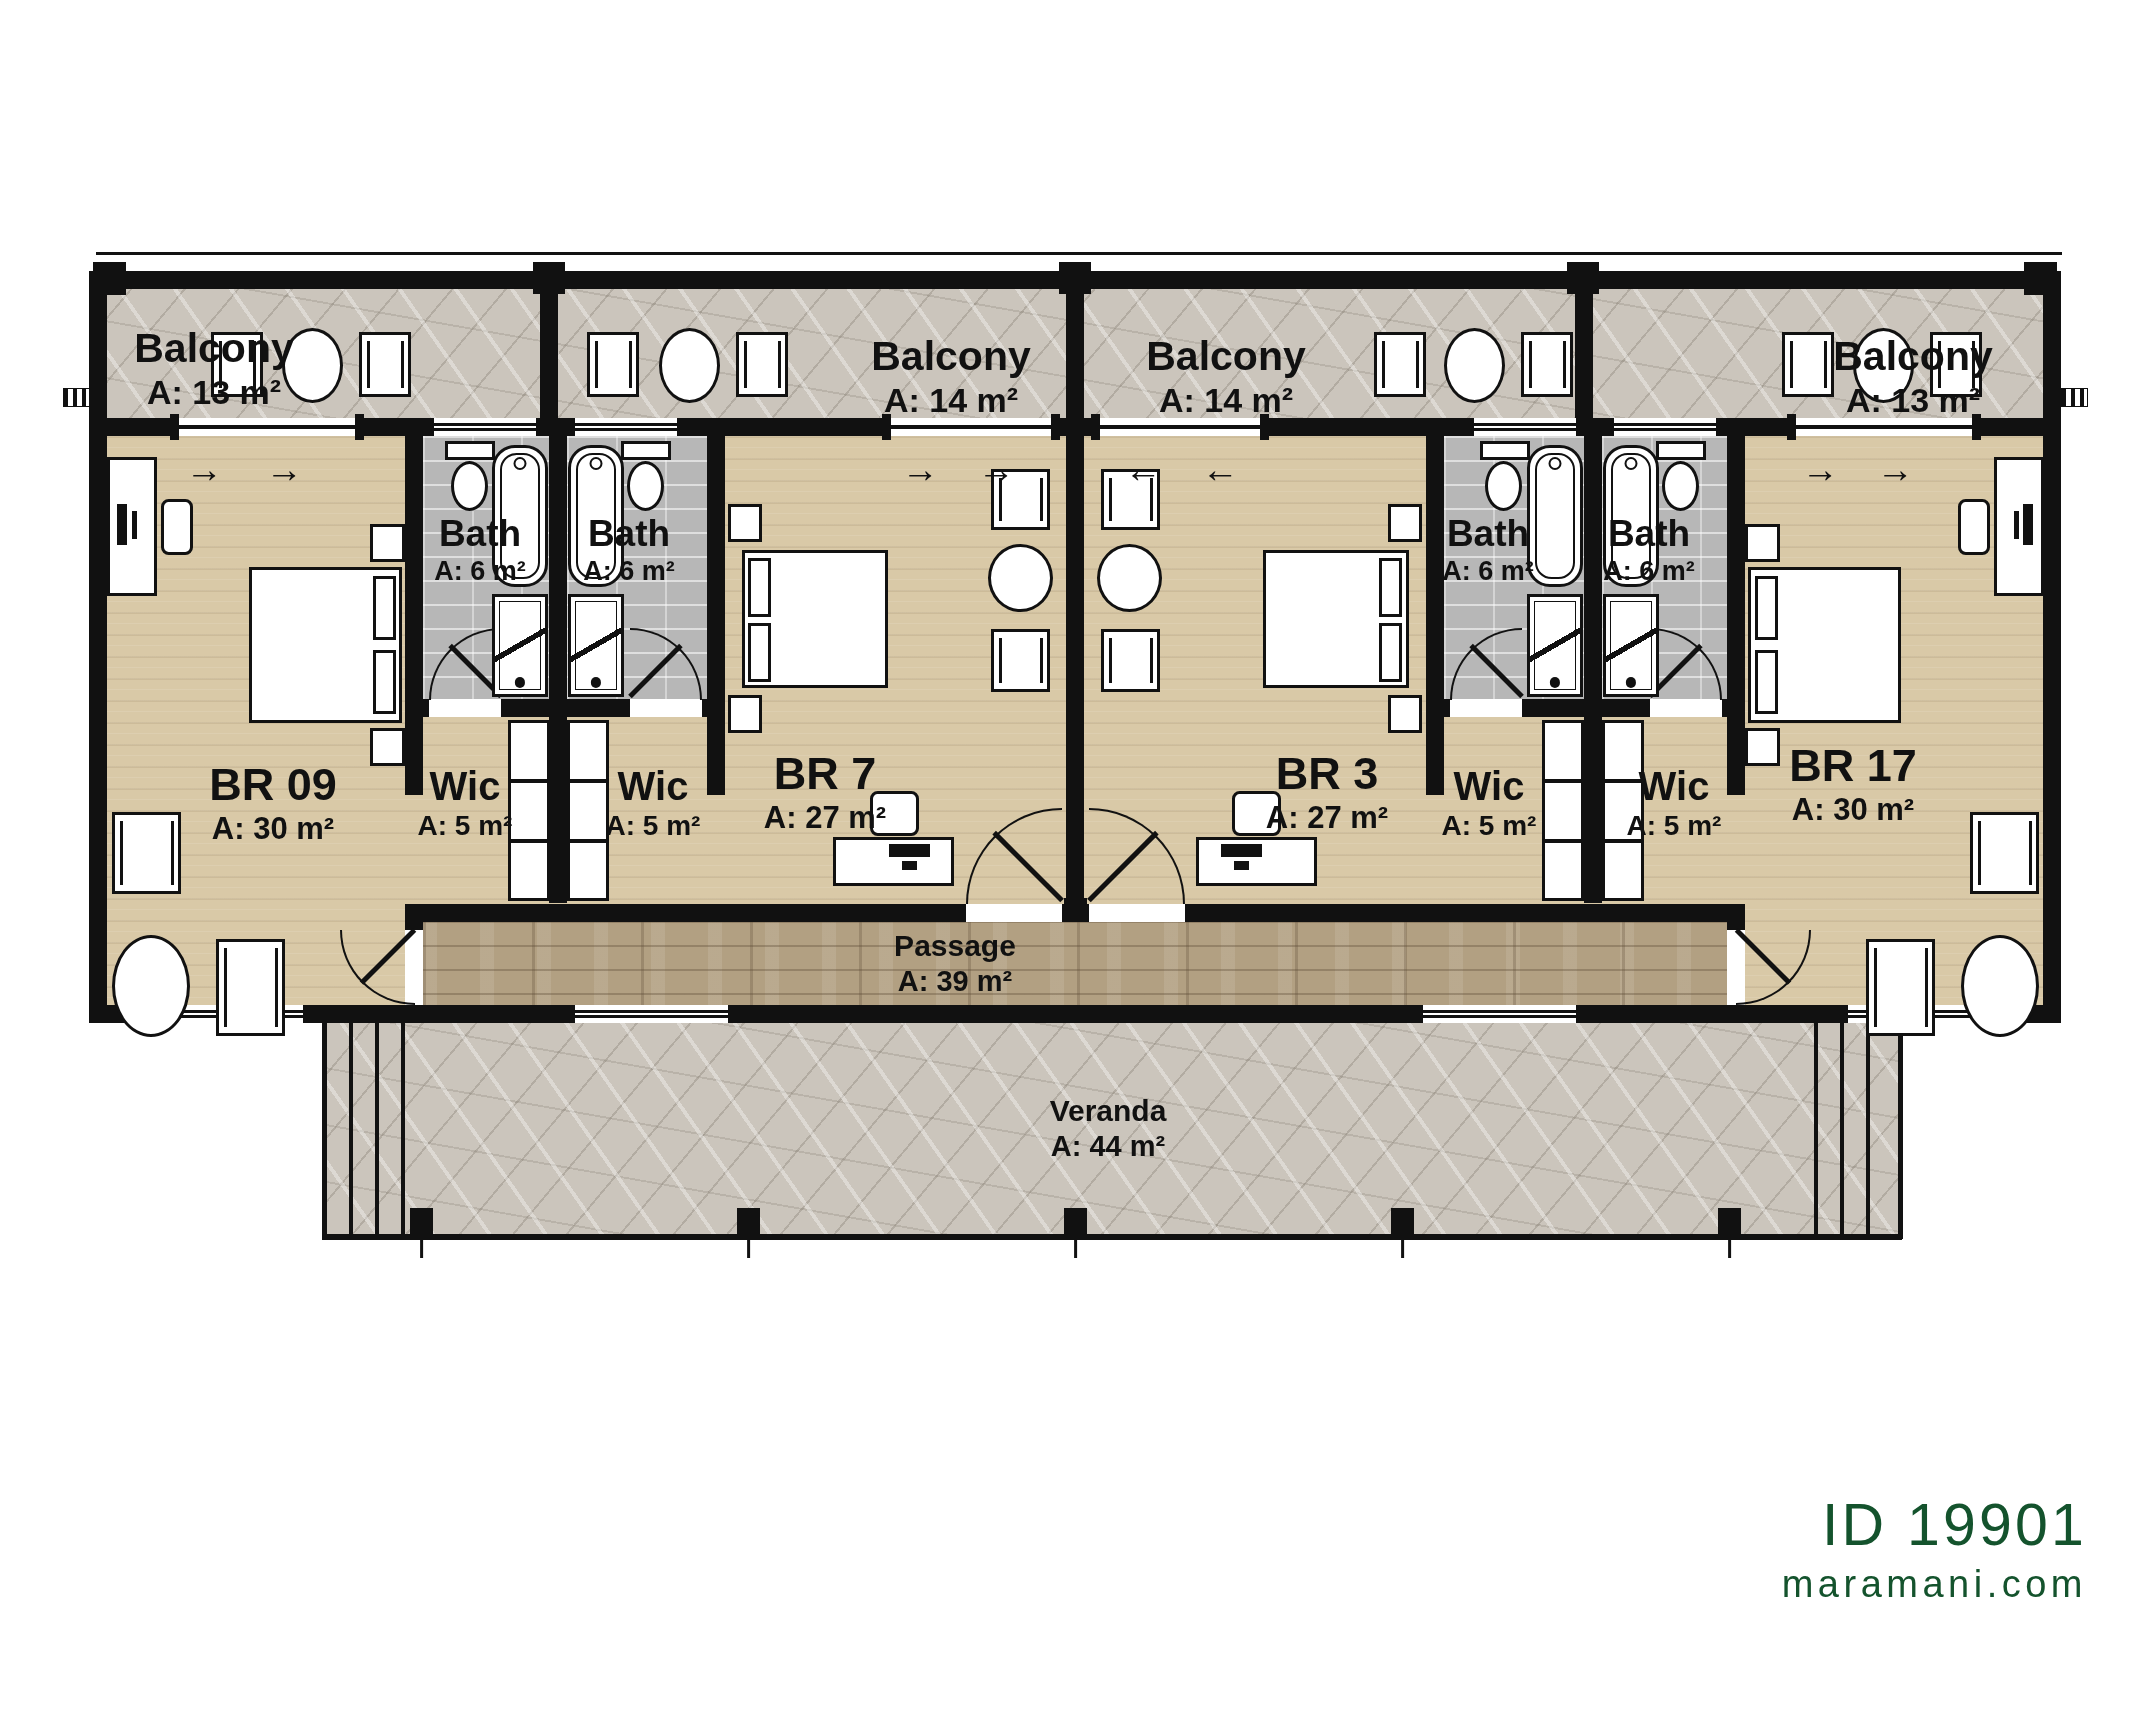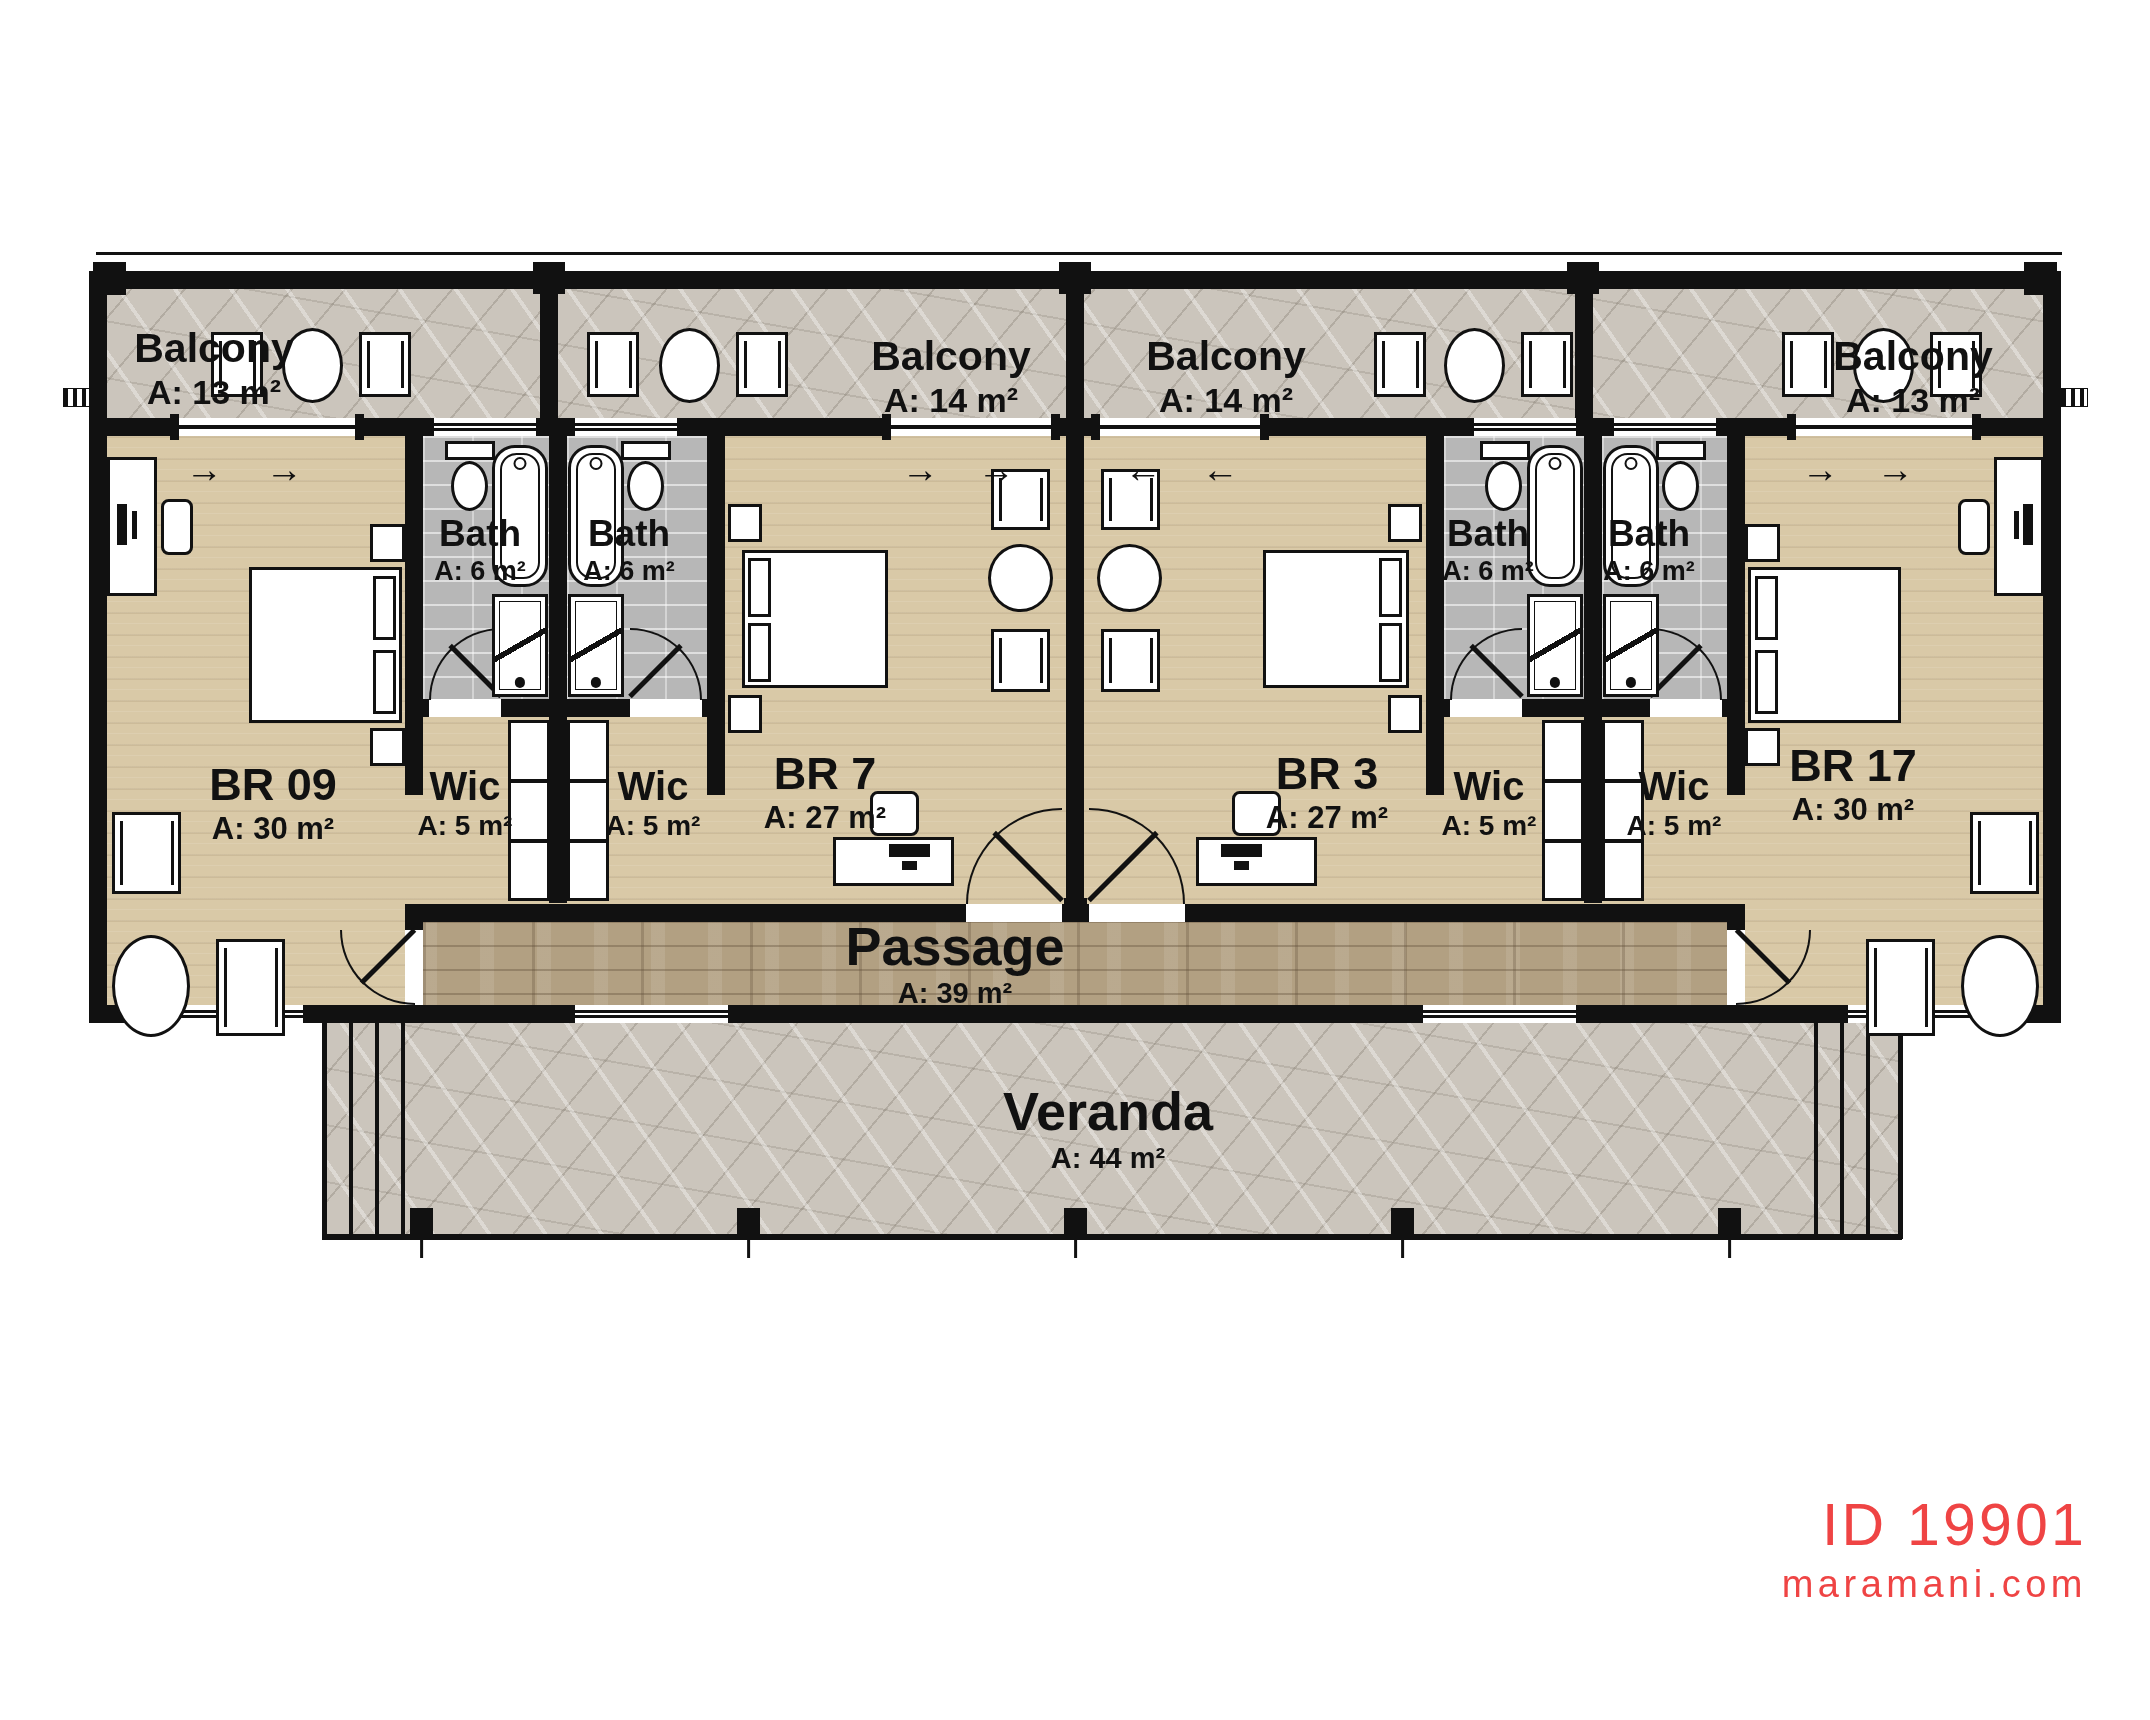--- a/index.html
+++ b/index.html
@@ -51,23 +51,23 @@
   .vpost::after{content:"";position:absolute;left:50%;top:100%;width:3.8px;height:18px;background:#111;transform:translateX(-50%);}
   .riser{position:absolute;background:#111;}
   .marker{position:absolute;background:repeating-linear-gradient(90deg,#111 0 4.5px,#fff 4.5px 9px);border:1.9px solid #111;box-sizing:border-box;}
   .mon{position:absolute;background:#111;}
   .lbl{position:absolute;transform:translate(-50%,-50%);display:flex;flex-direction:column;align-items:center;gap:6.4px;color:#111;font-weight:bold;text-align:center;white-space:nowrap;}
   .lbl .nm{font-size:41px;line-height:1;}
   .lbl .ar{font-size:34px;line-height:1;}
   .lbl-br .nm{font-size:45px;} .lbl-br .ar{font-size:31px;}
   .lbl-bath .nm{font-size:37px;} .lbl-bath .ar{font-size:27px;}
   .lbl-wic .nm{font-size:40px;} .lbl-wic .ar{font-size:28px;}
-  .lbl-hall .nm{font-size:54px;} .lbl-hall .ar{font-size:29px;}
+  .lbl-hall .nm{font-size:30px;} .lbl-hall .ar{font-size:29px;}
   .arrow{position:absolute;transform:translate(-50%,-50%);font-size:37px;font-weight:bold;color:#111;line-height:1;}
-  .title{position:absolute;color:#ef4444;font-weight:normal;}
+  .title{position:absolute;color:#14532d;font-weight:normal;}
 </style>
 </head>
 <body>
 
 <div id="stage">
 
   <div class="floor stone" style="left:107px;top:289px;width:1936px;height:147px;"></div>
   <div class="floor wood" style="left:107px;top:436px;width:1936px;height:587px;"></div>
   <div class="floor tile" style="left:423px;top:436px;width:126px;height:263px;"></div>
   <div class="floor tile" style="left:567px;top:436px;width:140px;height:263px;"></div>

